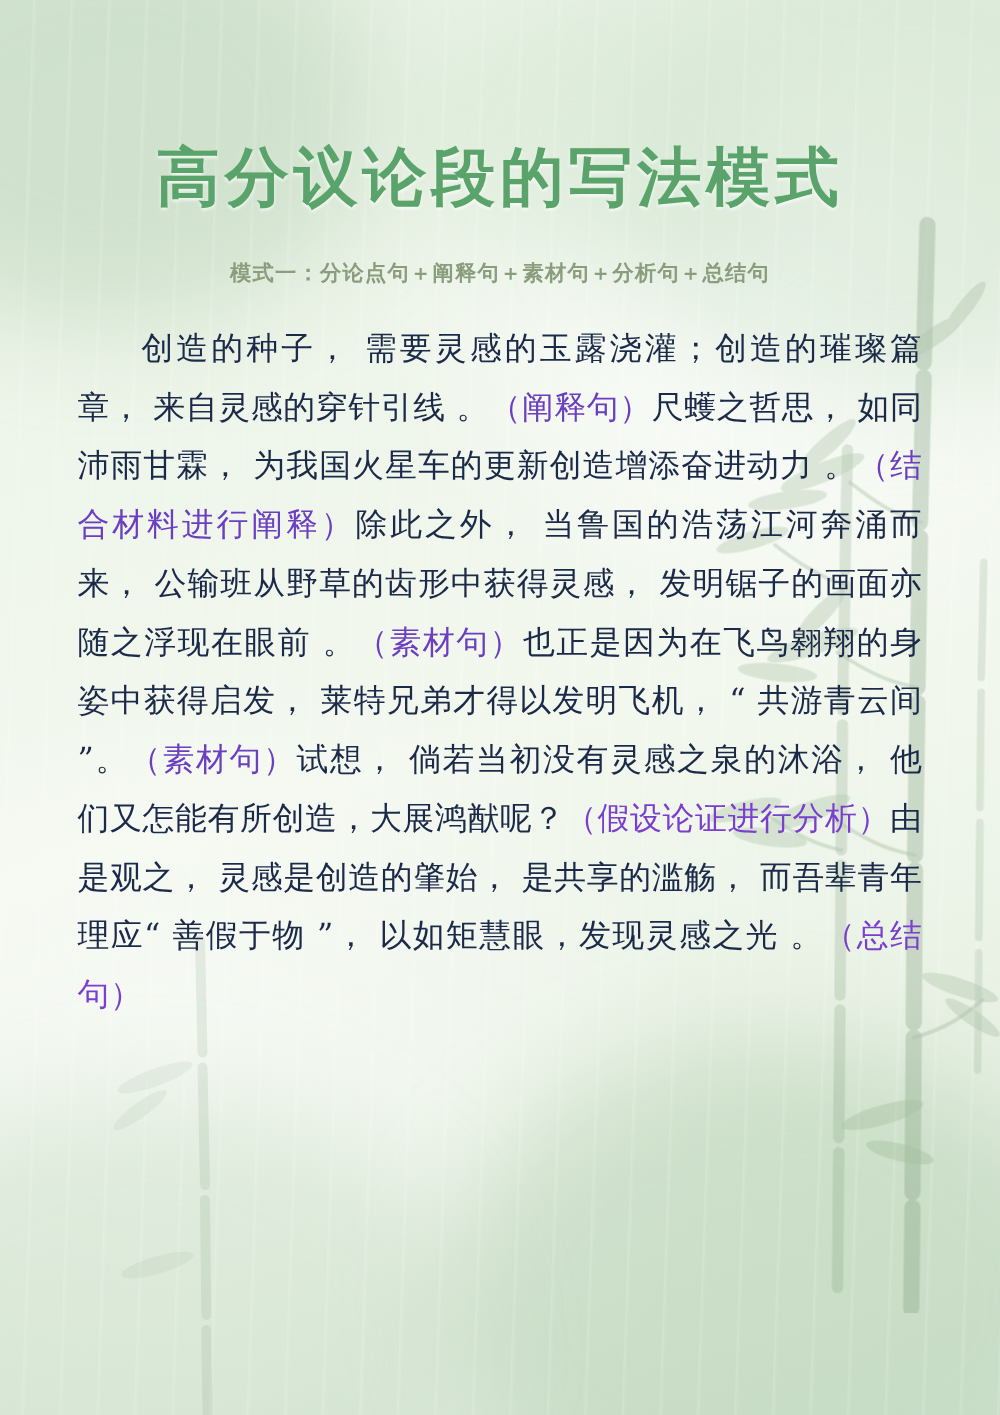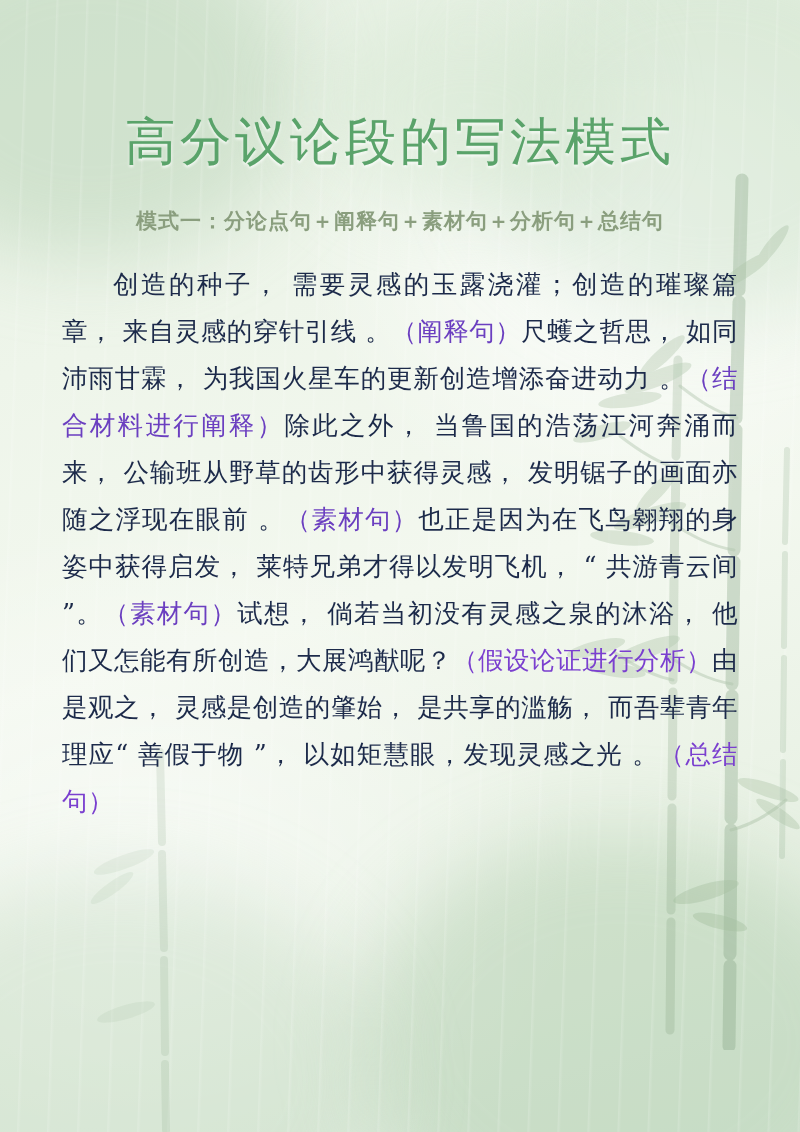--- a/index.html
+++ b/index.html
@@ -77,33 +77,33 @@
     position: relative;
     z-index: 5;
     padding: 0 56px;
   }
 
   .title {
     margin: 0;
     padding-top: 108px;
     text-align: center;
     font-family: "DejaVu Serif", "Liberation Serif", serif;
-    font-weight: 400;
+    font-weight: 700;
     font-size: 51px;
     letter-spacing: 4px;
     color: #5aa36a;
     text-shadow: 0 2px 3px rgba(255,255,255,0.85), 0 0 1px rgba(90,163,106,0.4);
   }
 
   .subtitle {
     margin: 30px 0 0 0;
     text-align: center;
     font-family: "DejaVu Serif", "Liberation Serif", serif;
     font-weight: 700;
-    font-size: 21px;
+    font-size: 17px;
     letter-spacing: 1px;
     color: #8a9e7e;
   }
 
   .body-text {
     margin: 26px 6px 0 6px;
     font-size: 25.5px;
     line-height: 47px;
     color: #1c2a4a;
     text-align: justify;

